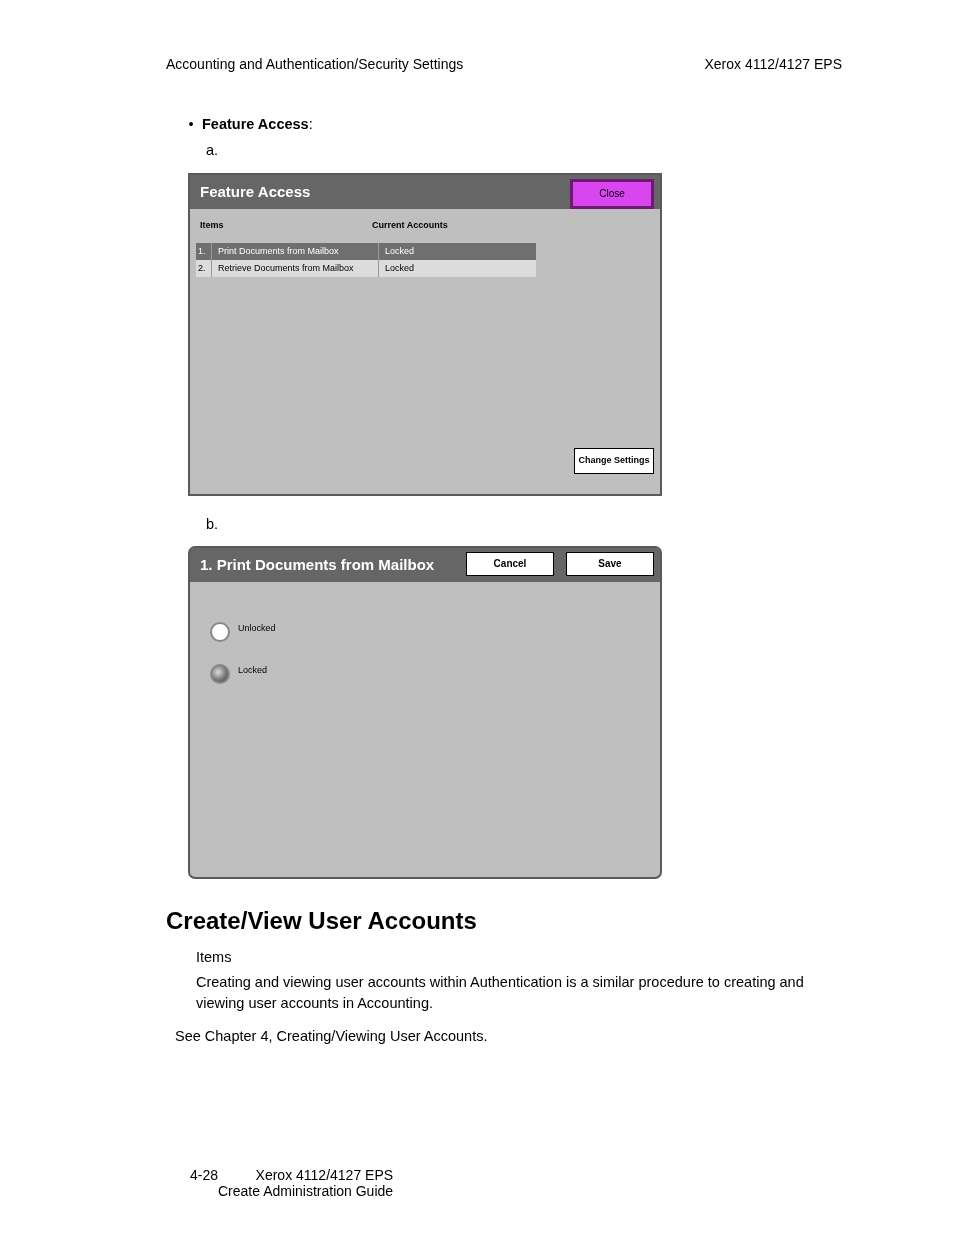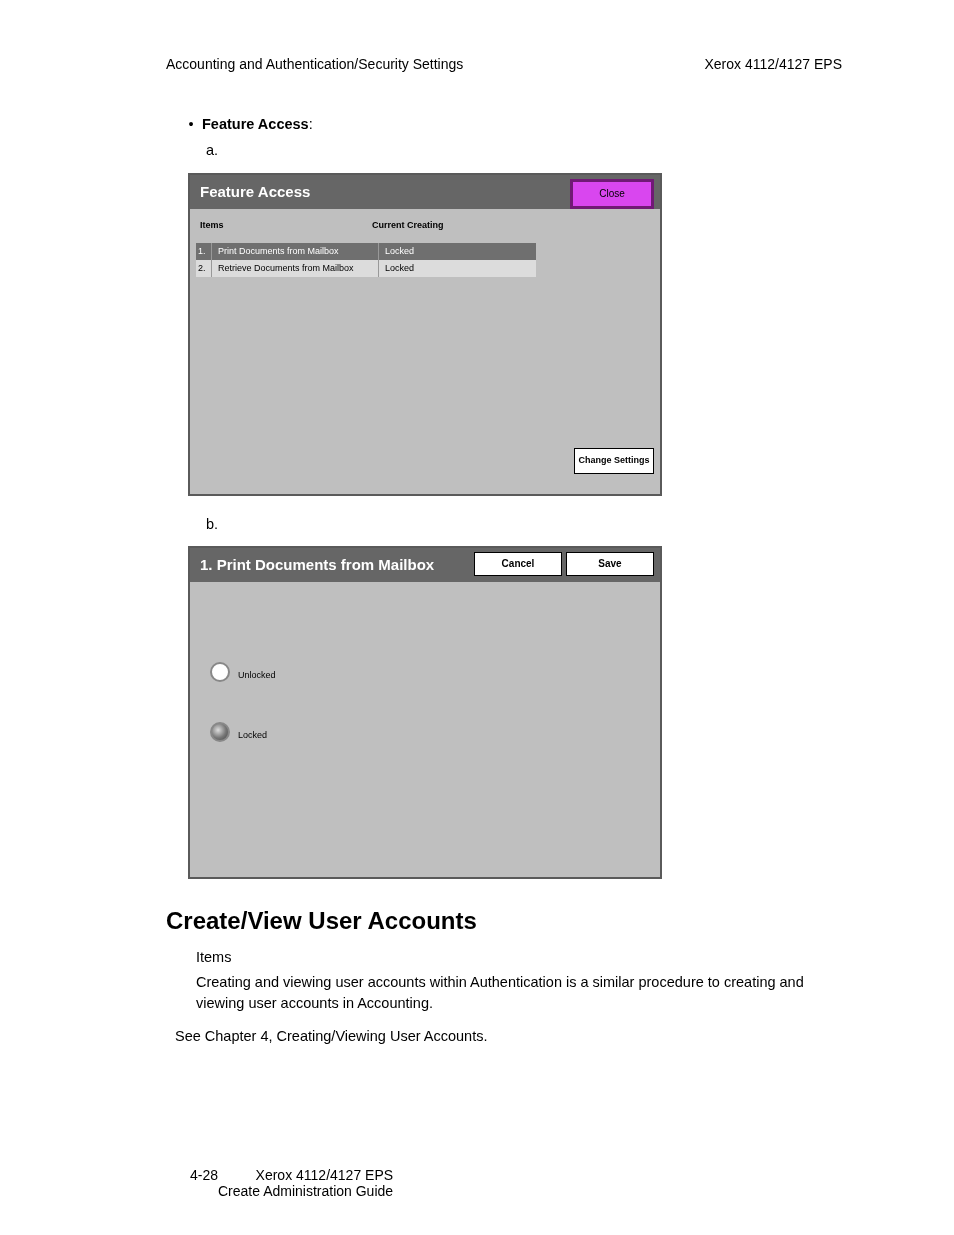--- a/index.html
+++ b/index.html
@@ -143,52 +143,52 @@
     align-items: center;
     justify-content: center;
     cursor: pointer;
   }
 
   
   .dialog2 {
     width: 474px;
     height: 333px;
     margin: 6px 0 28px 8px;
+    border-radius: 7px;
   }
   .dialog2 .dialog-title-bar {
     font-family: 'Arial Narrow', Arial, sans-serif;
     font-size: 15px;
   }
   .btn-row2 {
     position: absolute;
     top: 4px;
     right: 6px;
     display: flex;
-    gap: 4px;
+    gap: 12px;
   }
   .small-btn {
     width: 86px;
     height: 22px;
     background: #fff;
     border: 1px solid #000;
     font-size: 10px;
     font-weight: bold;
     display: flex;
     align-items: center;
     justify-content: center;
     cursor: pointer;
   }
   .radio-group {
     padding: 40px 0 0 20px;
   }
   .radio-row {
     display: flex;
-    align-items: flex-end;
+    align-items: flex-start;
     margin-bottom: 22px;
-    margin-top: 40px;
   }
   .radio-outer {
     width: 20px;
     height: 20px;
     border-radius: 50%;
     border: 2px solid #888;
     background: #fff;
     box-sizing: border-box;
     position: relative;
     cursor: pointer;
@@ -255,21 +255,21 @@
     </div>
 
     <div class="dialog dialog1">
       <div class="dialog-title-bar cond">
         <span>Feature Access</span>
       </div>
       <div class="close-btn">Close</div>
 
       <div class="col-headers">
         <span class="col-items">Items</span>
-        <span>Current Creating</span>
+        <span>Current Accounts</span>
       </div>
 
       <div class="list-row sel">
         <span class="cell-num">1.</span>
         <span class="cell-name">Print Documents from Mailbox</span>
         <span class="cell-setting">Locked</span>
       </div>
       <div class="list-row alt">
         <span class="cell-num">2.</span>
         <span class="cell-name">Retrieve Documents from Mailbox</span>

